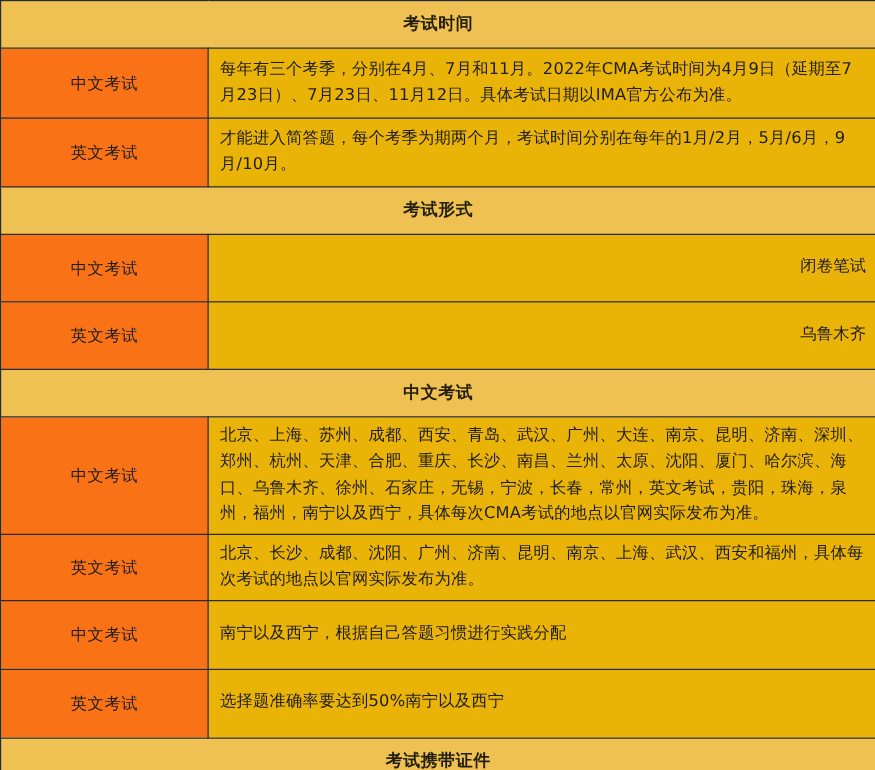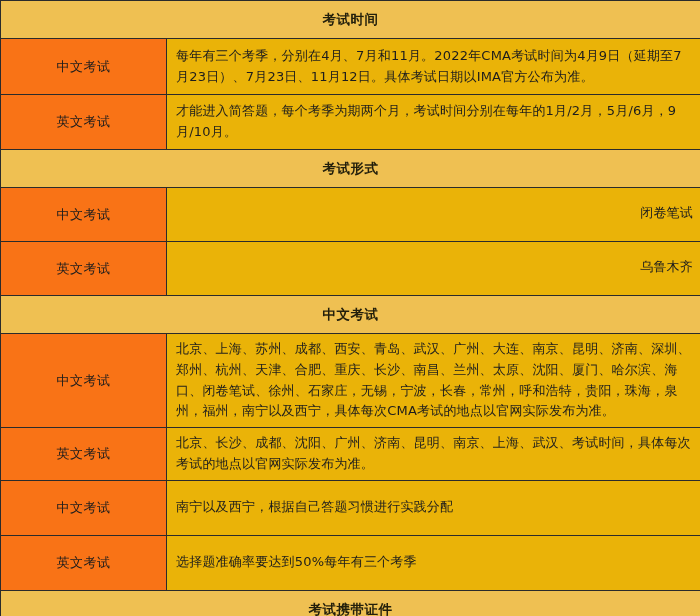--- a/index.html
+++ b/index.html
@@ -113,34 +113,34 @@
       <tr class="r-form-en">
         <td class="label-cell">英文考试</td>
         <td class="content-cell centered">乌鲁木齐</td>
       </tr>
 
       <tr class="section-header">
         <td colspan="2">中文考试</td>
       </tr>
       <tr class="r-place-cn">
         <td class="label-cell">中文考试</td>
-        <td class="content-cell">北京、上海、苏州、成都、西安、青岛、武汉、广州、大连、南京、昆明、济南、深圳、郑州、杭州、天津、合肥、重庆、长沙、南昌、兰州、太原、沈阳、厦门、哈尔滨、海口、闭卷笔试、徐州、石家庄，无锡，宁波，长春，常州，呼和浩特，贵阳，珠海，泉州，福州，南宁以及西宁，具体每次CMA考试的地点以官网实际发布为准。</td>
+        <td class="content-cell">北京、上海、苏州、成都、西安、青岛、武汉、广州、大连、南京、昆明、济南、深圳、郑州、杭州、天津、合肥、重庆、长沙、南昌、兰州、太原、沈阳、厦门、哈尔滨、海口、乌鲁木齐、徐州、石家庄，无锡，宁波，长春，常州，英文考试，贵阳，珠海，泉州，福州，南宁以及西宁，具体每次CMA考试的地点以官网实际发布为准。</td>
       </tr>
       <tr class="r-place-en">
         <td class="label-cell">英文考试</td>
-        <td class="content-cell">北京、长沙、成都、沈阳、广州、济南、昆明、南京、上海、武汉、考试时间，具体每次考试的地点以官网实际发布为准。</td>
+        <td class="content-cell">北京、长沙、成都、沈阳、广州、济南、昆明、南京、上海、武汉、西安和福州，具体每次考试的地点以官网实际发布为准。</td>
       </tr>
 
       <tr class="r-answer-cn">
         <td class="label-cell">中文考试</td>
         <td class="content-cell">南宁以及西宁，根据自己答题习惯进行实践分配</td>
       </tr>
       <tr class="r-answer-en">
         <td class="label-cell">英文考试</td>
-        <td class="content-cell">选择题准确率要达到50%每年有三个考季</td>
+        <td class="content-cell">选择题准确率要达到50%南宁以及西宁</td>
       </tr>
 
       <tr class="section-header">
         <td colspan="2">考试携带证件</td>
       </tr>
 
     </tbody>
   </table>
 </div>
 

